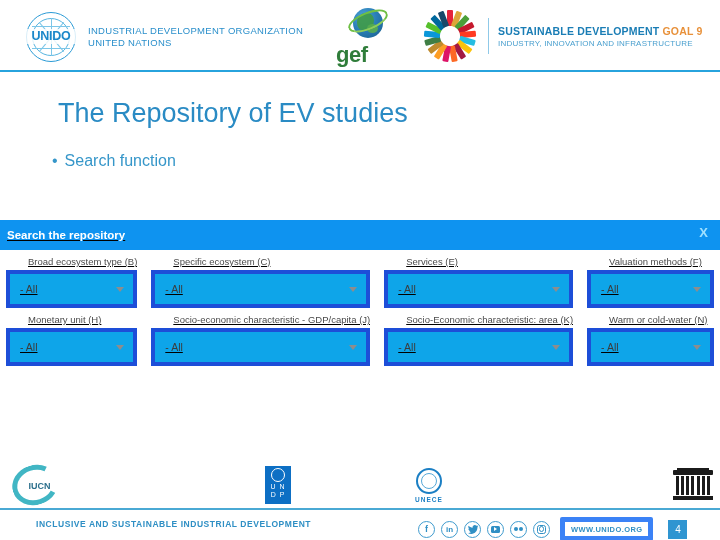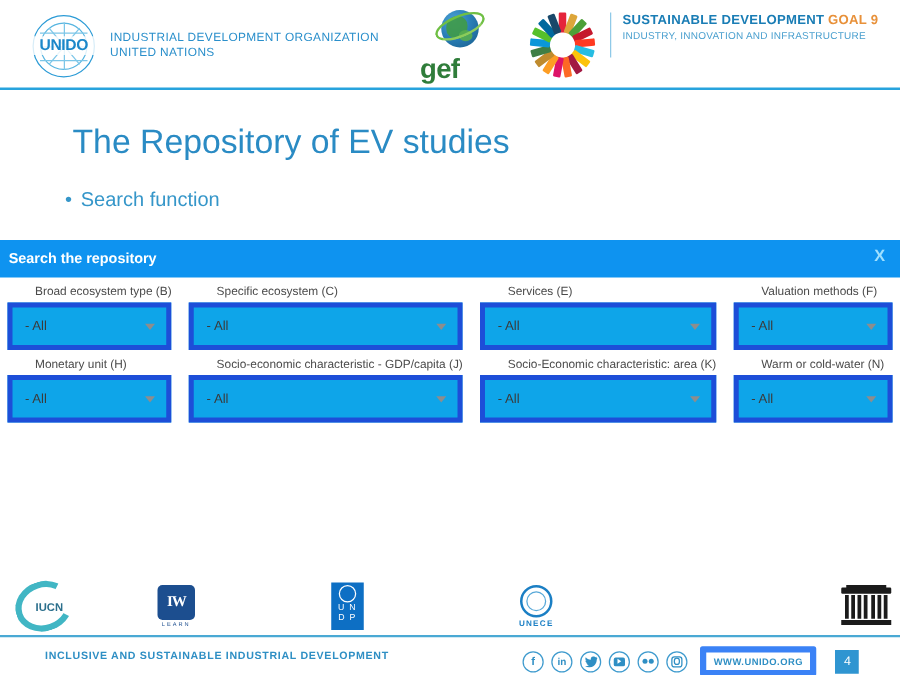--- a/index.html
+++ b/index.html
@@ -76,21 +76,21 @@
     border:2.5px solid #6fbf44; border-radius:50%;
     transform:rotate(-22deg); border-bottom-color:#8ccc5a;
   }
   .gef-word {
     font-family:"Liberation Sans", sans-serif;
     font-size:22px; font-weight:bold; color:#2f7d3a; letter-spacing:-0.5px;
     margin-top:-2px;
   }
 
   
-  .sdg-block { position:absolute; left:424px; top:10px; display:flex; align-items:flex-start; }
+  .sdg-block { position:absolute; left:424px; top:10px; display:flex; align-items:center; }
   .sdg-wheel { width:52px; height:52px; position:relative; }
   .sdg-wheel span {
     position:absolute; left:23px; top:0px; width:6px; height:16px;
     transform-origin:3px 26px; border-radius:1px;
   }
   .sdg-divider { width:1px; height:36px; background:#8fc9e8; margin:0 9px 0 12px; }
   .sdg-text .l1 {
     font-size:10.5px; font-weight:bold; color:#1a7db5; letter-spacing:0.2px;
     font-family:"Liberation Sans", sans-serif;
   }
@@ -108,22 +108,23 @@
   }
   .bullet-row {
     position:absolute; left:52px; top:152px;
     font-size:16px; color:#3596c9;
     font-family:"Liberation Sans", sans-serif;
   }
   .bullet-row .dot { margin-right:7px; }
 
   
   .search-panel {
-    position:absolute; left:0; top:192px; width:720px; height:195px;
+    position:absolute; left:0; top:220px; width:720px; height:195px;
     background:#ffffff;
+    text-decoration:underline;
   }
   .panel-bar {
     position:relative; width:720px; height:30px; background:#0e93f0;
     display:flex; align-items:center;
   }
   .panel-bar-title {
     color:#ffffff; font-size:11.5px; font-weight:bold; margin-left:7px;
     font-family:"Liberation Sans", sans-serif;
   }
   .panel-close {
@@ -420,24 +421,20 @@
 </div>
 
 <div class="footer-logos">
 
   <div class="flogo iucn">
     <div class="iucn-ring">
       <div class="iucn-word">IUCN</div>
     </div>
   </div>
 
-  <div class="flogo iw">
-    <div class="iw-badge">IW</div>
-    <div class="iw-sub">LEARN</div>
-  </div>
 
   <div class="flogo undp">
     <div class="undp-box">
       <div class="undp-emb"></div>
       <div class="undp-letters">U&nbsp;N<br>D&nbsp;P</div>
     </div>
   </div>
 
   <div class="flogo unece">
     <div class="unece-emb">

